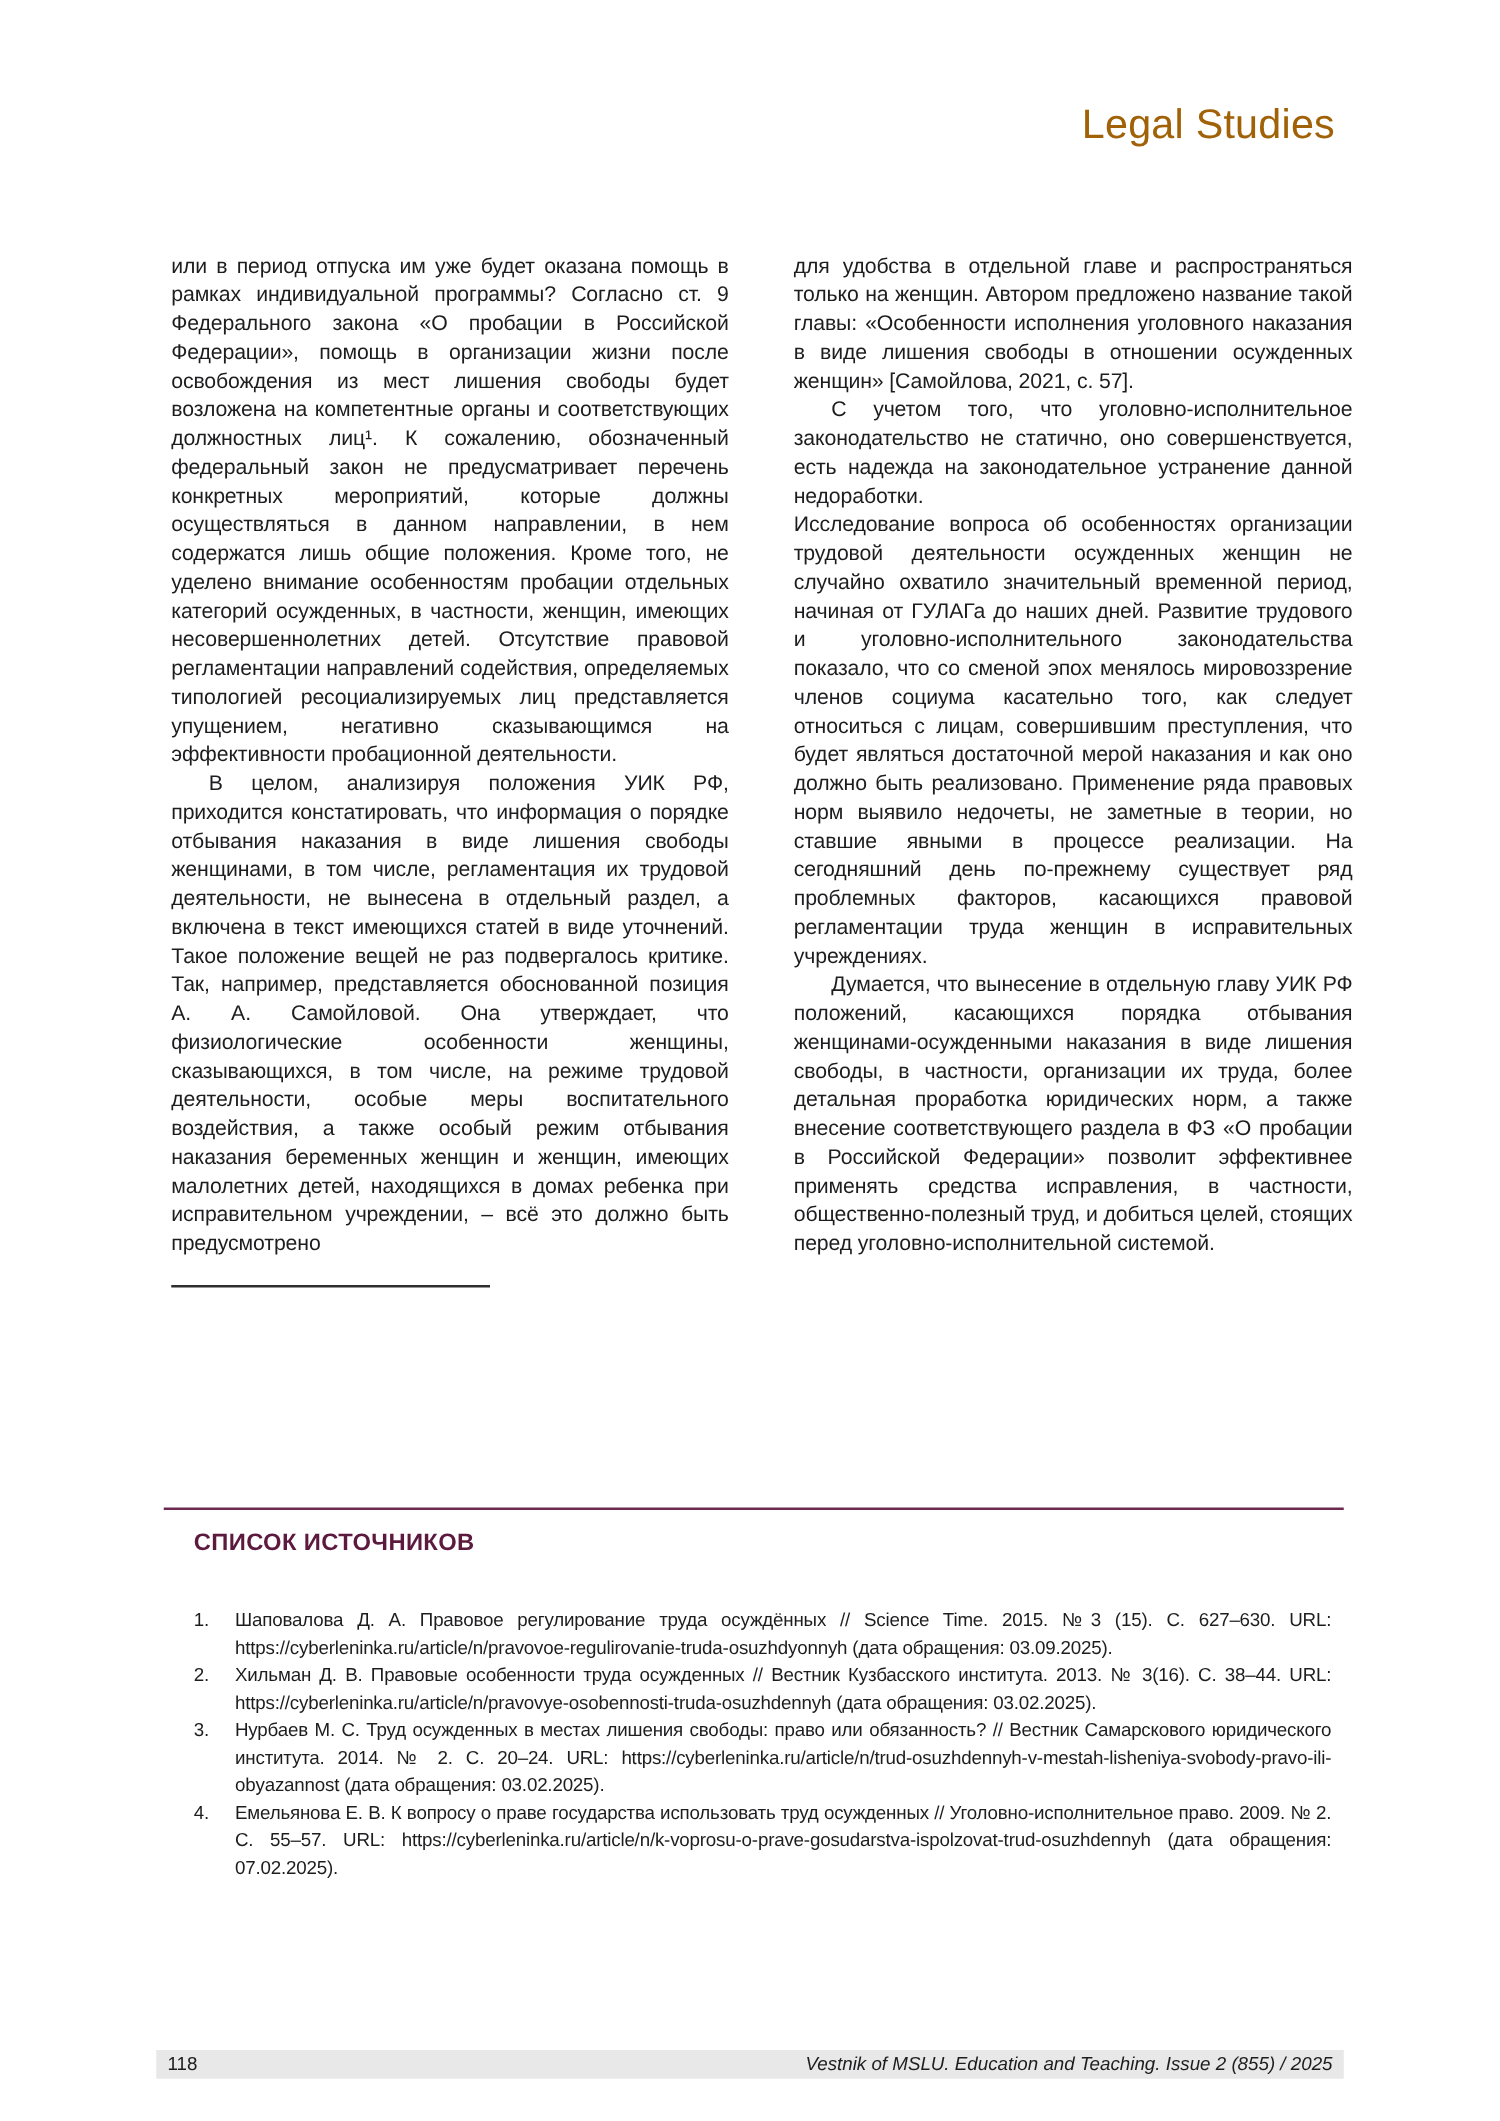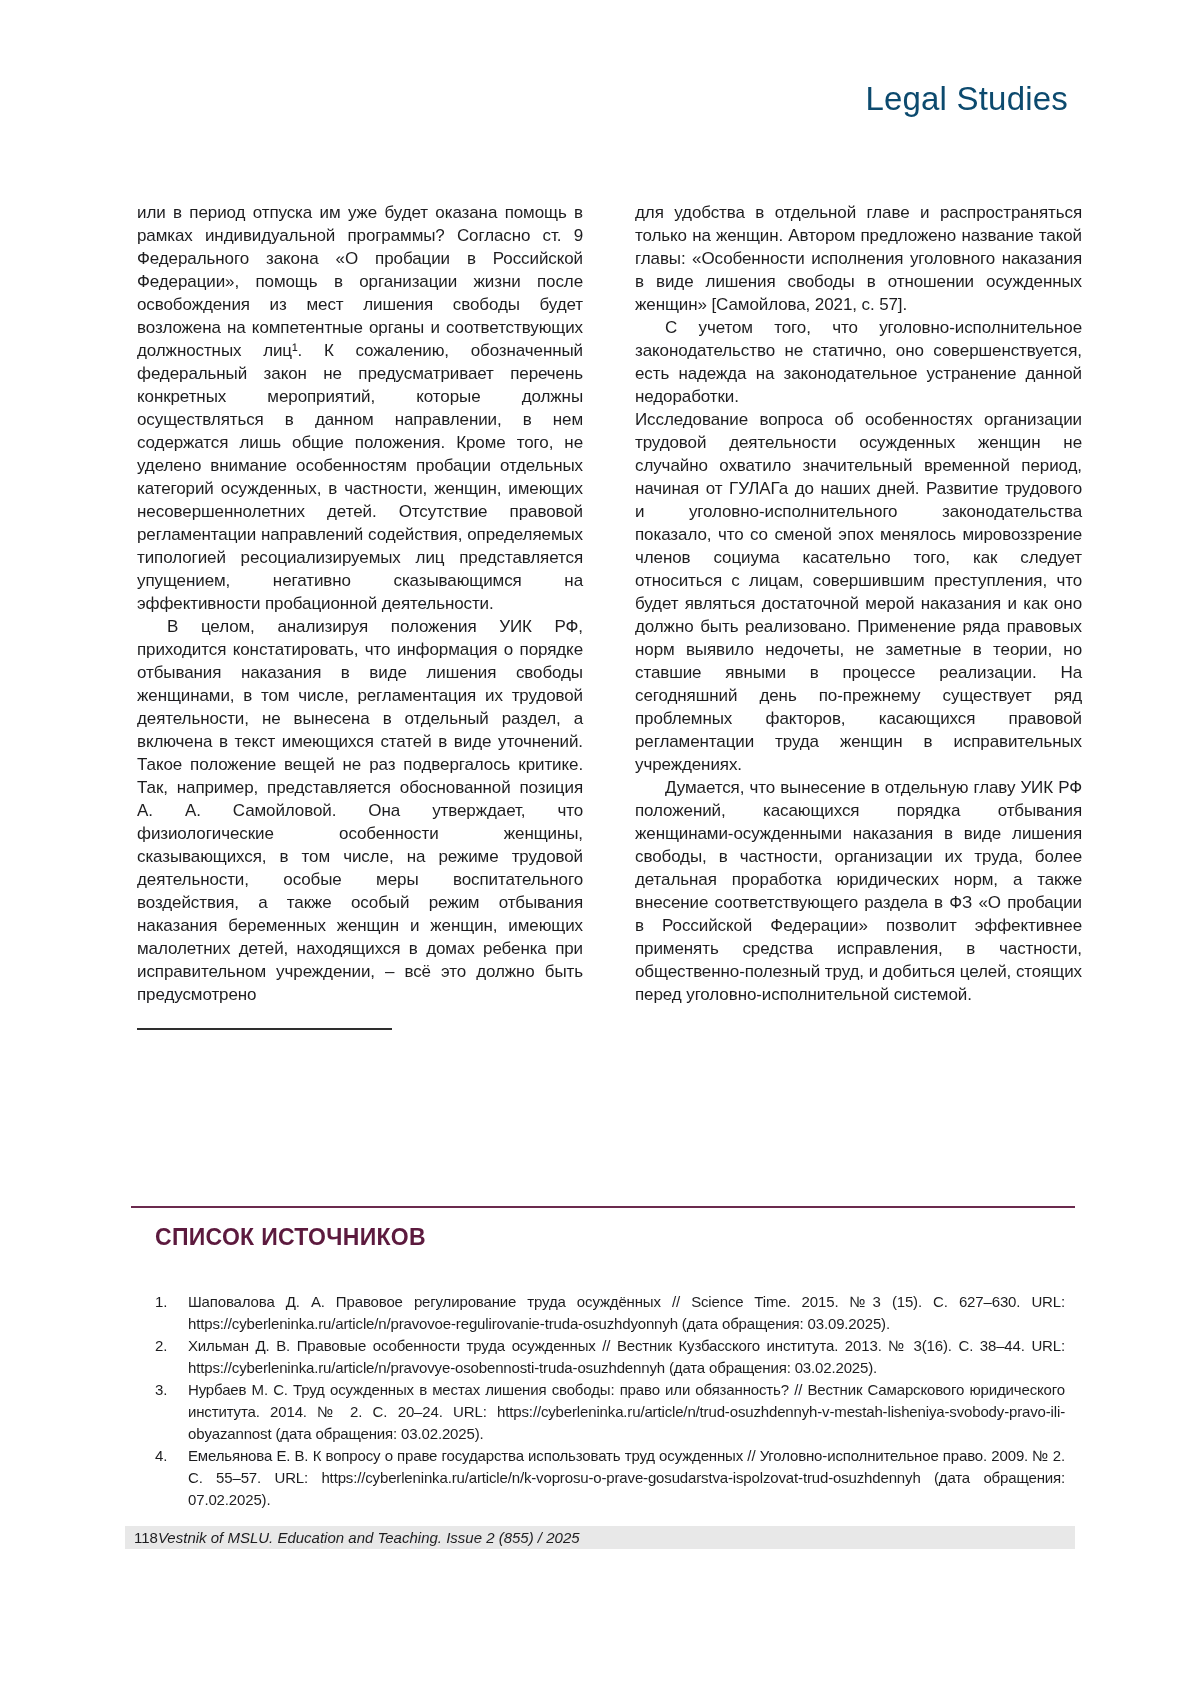--- a/index.html
+++ b/index.html
@@ -12,21 +12,21 @@
     font-family: "Liberation Sans", sans-serif;
     color: #1d1d1f;
     overflow: hidden;
   }
   .running-head {
     position: absolute;
     top: 80px;
     right: 132px;
     font-size: 33px;
     font-weight: 400;
-    color: #0c4a6e;
+    color: #a16207;
     letter-spacing: 0.2px;
   }
   .content {
     position: absolute;
     top: 201px;
     left: 137px;
     width: 931px;
     display: grid;
     grid-template-columns: 446px 447px;
     column-gap: 52px;
@@ -68,47 +68,48 @@
   }
   .sources-rule {
     height: 0;
     border: none;
     border-top: 2px solid #6b2a4e;
     margin: 0;
   }
   .sources-inner { margin-left: 24px; margin-right: 10px; }
   .sources-heading {
     margin: 16px 0 0 0;
-    font-size: 23px;
+    font-size: 19px;
     font-weight: 700;
     color: #5c1a3e;
     letter-spacing: 0.3px;
   }
   .ref-list { margin-top: 40px; }
   .ref-item {
     display: flex;
     align-items: flex-start;
     font-size: 15px;
     line-height: 22px;
     letter-spacing: -0.15px;
   }
   .ref-num { flex: 0 0 33px; }
   .ref-text {
     flex: 1 1 auto;
     text-align: justify;
     overflow-wrap: break-word;
   }
   .page-footer {
     position: absolute;
-    top: 1526px;
+    top: 1640px;
     left: 125px;
     width: 950px;
     height: 23px;
     background: #e8e8e8;
     display: flex;
+    justify-content: space-between;
     align-items: center;
     padding: 0 9px;
     box-sizing: border-box;
     font-size: 15px;
   }
   .journal-line { font-weight: 400; font-style: italic; }
 </style>
 </head>
 <body>
 

